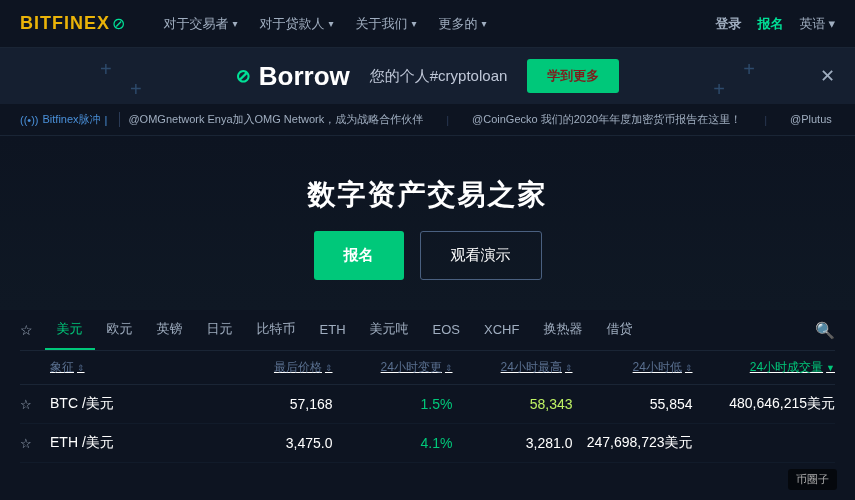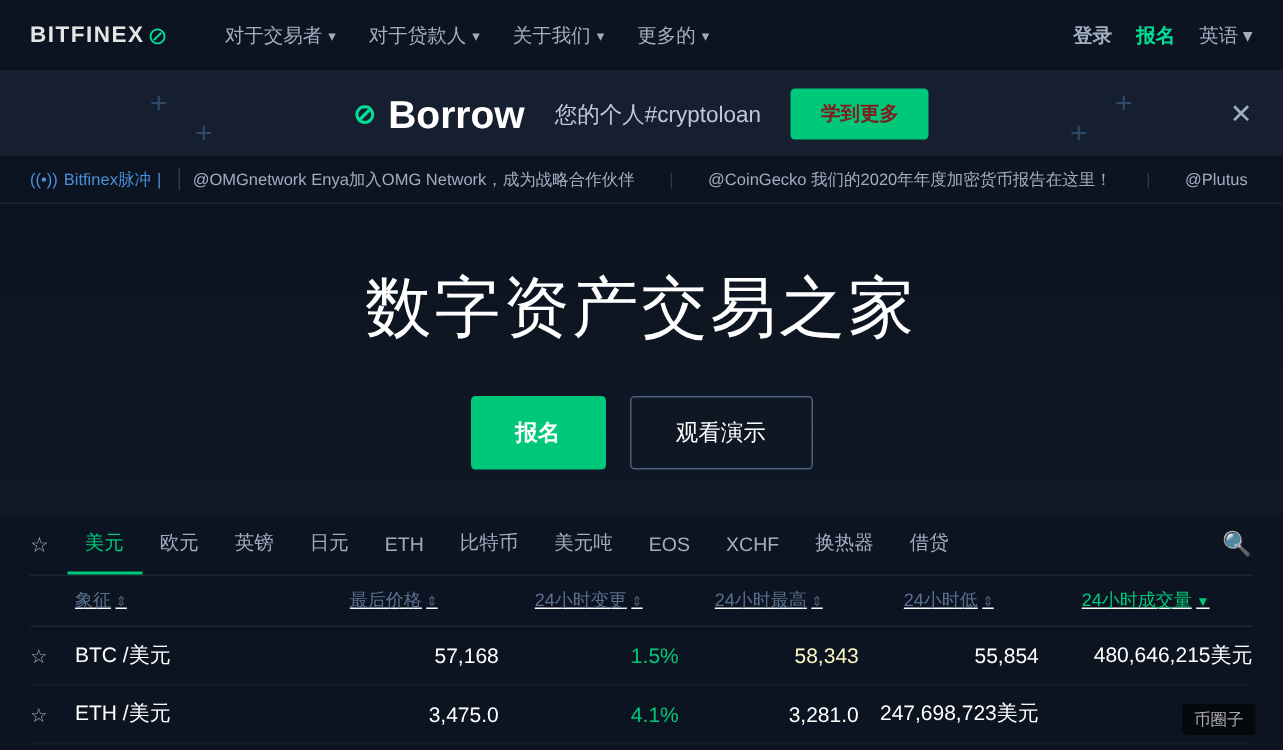--- a/index.html
+++ b/index.html
@@ -21,23 +21,23 @@
       padding: 0 20px;
       height: 48px;
       border-bottom: 1px solid #1a2535;
     }
     .logo {
       display: flex;
       align-items: center;
       margin-right: 30px;
     }
     .logo-text {
-      font-size: 15px;
-      font-weight: bold;
-      color: #e5e5e5;
+      font-size: 18px;
+      font-weight: bold;
+      color: #eab308;
       letter-spacing: 1px;
     }
     .logo-icon {
       color: #00e197;
       margin-left: 2px;
       font-size: 16px;
     }
     .nav-items {
       display: flex;
       align-items: center;
@@ -188,24 +188,24 @@
     .hero {
       background: linear-gradient(180deg, #0d1421 0%, #0f1824 100%);
       display: flex;
       flex-direction: column;
       align-items: center;
       justify-content: center;
       padding: 40px 20px 30px;
       position: relative;
     }
     .hero-title {
-      font-size: 44px;
-      font-weight: normal;
+      font-size: 28px;
+      font-weight: bold;
       color: #ffffff;
-      margin-bottom: 29px;
+      margin-bottom: 17px;
       text-align: center;
       letter-spacing: 2px;
     }
     .hero-buttons {
       display: flex;
       gap: 16px;
     }
     .hero-btn-primary {
       background-color: #00c87a;
       color: #ffffff;
@@ -273,34 +273,34 @@
       border-bottom: 1px solid #1a2535;
       text-decoration: underline;
     }
     .market-header-cell {
       font-size: 12px;
       color: #5a7090;
       display: flex;
       align-items: center;
       gap: 3px;
     }
-    .market-header-cell.right { justify-content: center; }
+    .market-header-cell.right { justify-content: flex-end; }
     .sort-icon { font-size: 9px; color: #4a6080; }
     .market-row {
       display: grid;
       grid-template-columns: 30px 1fr 140px 120px 120px 120px 1fr;
       padding: 10px 0;
       border-bottom: 1px solid #111b2a;
       align-items: center;
     }
     .market-row-star { color: #a0aec0; font-size: 13px; cursor: pointer; }
     .market-symbol { font-size: 14px; color: #ffffff; font-weight: 400; }
     .market-price { font-size: 14px; color: #ffffff; }
     .market-change-positive { font-size: 14px; color: #00c87a; }
-    .market-high { font-size: 14px; color: #fef9c3; }
+    .market-high { font-size: 14px; color: #bef264; }
     .market-low { font-size: 14px; color: #ffffff; }
     .market-volume { font-size: 14px; color: #ffffff; text-align: right; }
     .cell-right { text-align: right; display: flex; justify-content: flex-end; }
   </style>
 </head>
 <body>
 
 <header class="header">
   <div class="logo">
     <span class="logo-text">BITFINEX</span>
@@ -382,24 +382,24 @@
     <div class="market-tab">
       <span>欧元</span>
     </div>
     <div class="market-tab">
       <span>英镑</span>
     </div>
     <div class="market-tab">
       <span>日元</span>
     </div>
     <div class="market-tab">
+      <span>比特币</span>
+    </div>
+    <div class="market-tab">
       <span>ETH</span>
-    </div>
-    <div class="market-tab">
-      <span>比特币</span>
     </div>
     <div class="market-tab">
       <span>美元吨</span>
     </div>
     <div class="market-tab">
       <span>EOS</span>
     </div>
     <div class="market-tab">
       <span>XCHF</span>
     </div>

